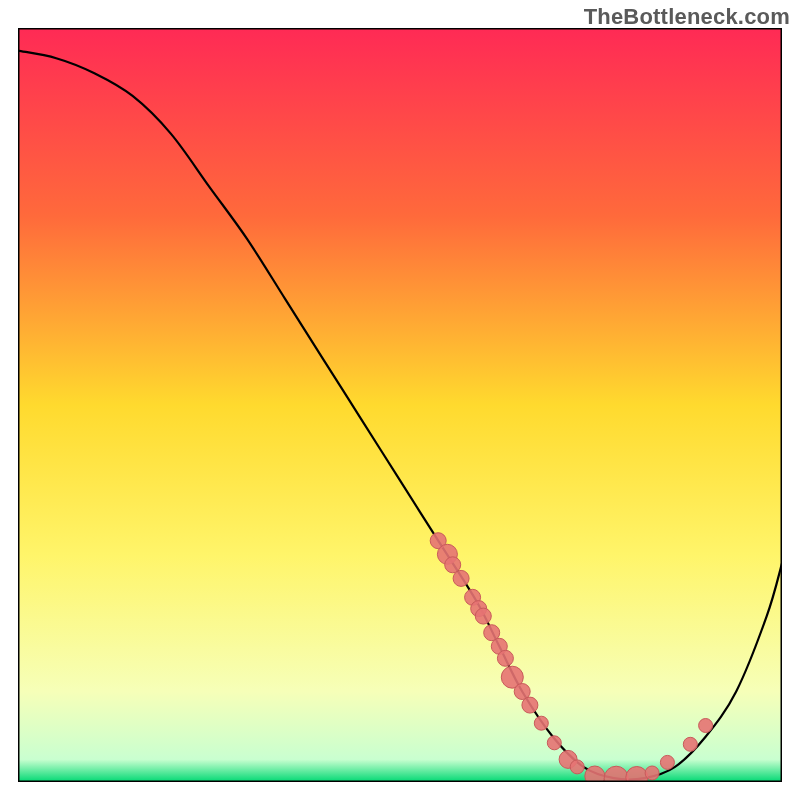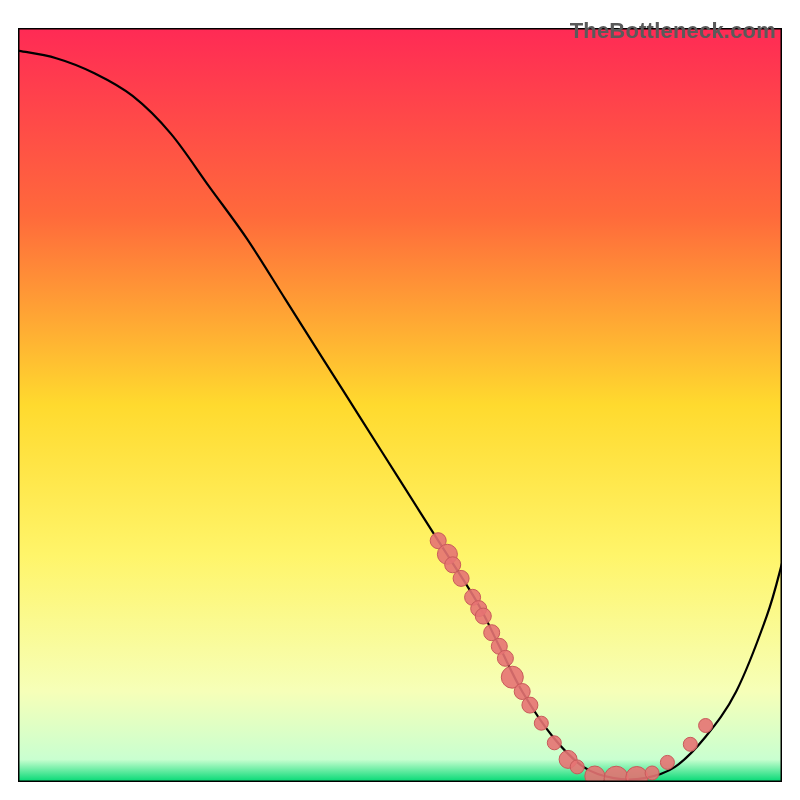--- a/index.html
+++ b/index.html
@@ -5,28 +5,27 @@
   * { margin: 0; padding: 0; box-sizing: border-box; }
   html, body { width: 800px; height: 800px; overflow: hidden; background: #fff; }
   .chart-container {
     position: relative;
     width: 800px;
     height: 800px;
   }
   .watermark {
     position: absolute;
     top: 4px;
-    right: 24px;
+    right: 10px;
     font-family: Arial, Helvetica, sans-serif;
     font-size: 22px;
     font-weight: bold;
     color: #5a5a5a;
     z-index: 10;
     letter-spacing: 0.2px;
-    margin-top: 14px;
   }
   .plot-area {
     position: absolute;
     left: 18px;
     top: 28px;
     width: 764px;
     height: 754px;
   }
   svg { display: block; }
 </style>

